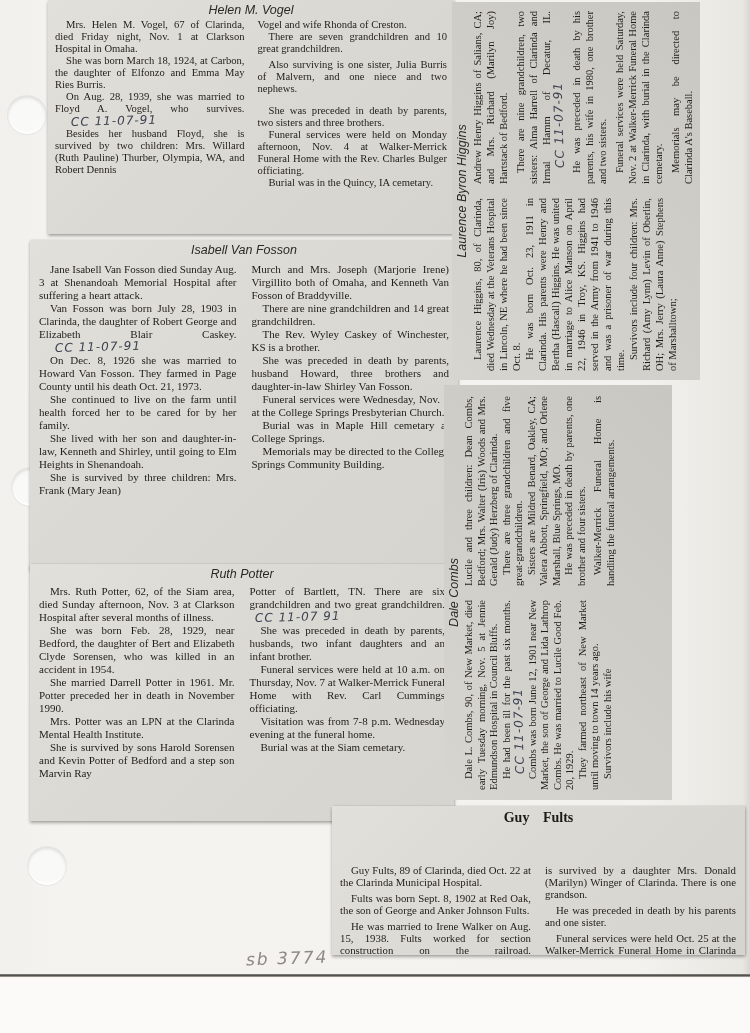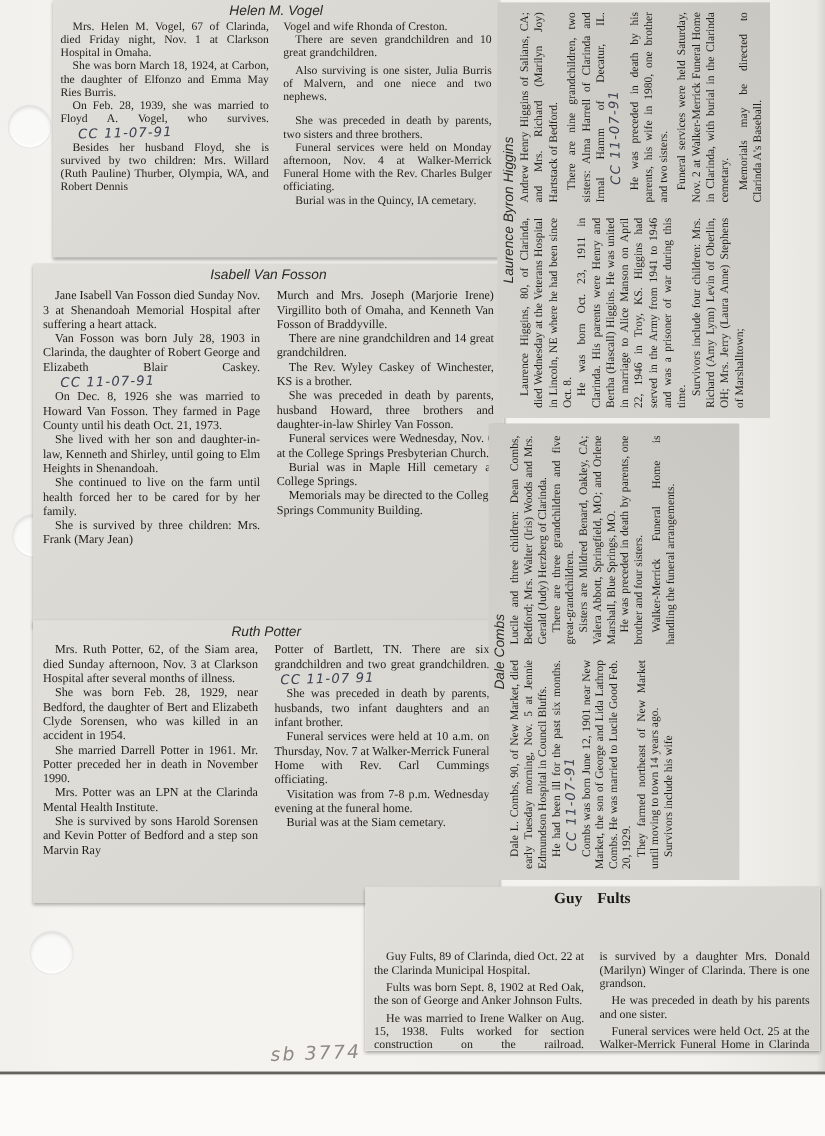--- a/index.html
+++ b/index.html
@@ -72,43 +72,43 @@
 <div class="hole" style="left:8px;top:96px;"></div>
 <div class="hole" style="left:12px;top:468px;"></div>
 <div class="hole" style="left:28px;top:847px;"></div>
 
 <div class="clip" id="clip-vogel">
   <div class="title-sans">Helen M. Vogel</div>
   <div class="cols">
     <div class="col">
       <p class="para"><span>Mrs. Helen M. Vogel, 67 of Clarinda, died Friday night, Nov. 1 at Clarkson Hospital in Omaha.</span></p>
       <p class="para"><span>She was born March 18, 1924, at Carbon, the daughter of Elfonzo and Emma May Ries Burris.</span></p>
-      <p class="para"><span>On Feb. 28, 1939, she was married to Floyd A. Vogel, who survives.</span><span class="hand">CC 11-07-91</span></p>
+      <p class="para"><span>On Aug. 28, 1939, she was married to Floyd A. Vogel, who survives.</span><span class="hand">CC 11-07-91</span></p>
       <p class="para"><span>Besides her husband Floyd, she is survived by two children: Mrs. Willard (Ruth Pauline) Thurber, Olympia, WA, and Robert Dennis</span></p>
     </div>
     <div class="col">
       <p class="para noind"><span>Vogel and wife Rhonda of Creston.</span></p>
       <p class="para"><span>There are seven grandchildren and 10 great grandchildren.</span></p>
       <p class="para gap-sm"><span>Also surviving is one sister, Julia Burris of Malvern, and one niece and two nephews.</span></p>
       <p class="para gap"><span>She was preceded in death by parents, two sisters and three brothers.</span></p>
       <p class="para"><span>Funeral services were held on Monday afternoon, Nov. 4 at Walker-Merrick Funeral Home with the Rev. Charles Bulger officiating.</span></p>
       <p class="para"><span>Burial was in the Quincy, IA cemetary.</span></p>
     </div>
   </div>
 </div>
 
 <div class="clip" id="clip-vanfosson">
   <div class="title-sans">Isabell Van Fosson</div>
   <div class="cols">
     <div class="col">
-      <p class="para"><span>Jane Isabell Van Fosson died Sunday Nov. 3 at Shenandoah Memorial Hospital after suffering a heart attack.</span></p>
+      <p class="para"><span>Jane Isabell Van Fosson died Sunday Aug. 3 at Shenandoah Memorial Hospital after suffering a heart attack.</span></p>
       <p class="para"><span>Van Fosson was born July 28, 1903 in Clarinda, the daughter of Robert George and Elizabeth Blair Caskey.</span><span class="hand">CC 11-07-91</span></p>
       <p class="para"><span>On Dec. 8, 1926 she was married to Howard Van Fosson. They farmed in Page County until his death Oct. 21, 1973.</span></p>
+      <p class="para"><span>She continued to live on the farm until health forced her to be cared for by her family.</span></p>
       <p class="para"><span>She lived with her son and daughter-in-law, Kenneth and Shirley, until going to Elm Heights in Shenandoah.</span></p>
-      <p class="para"><span>She continued to live on the farm until health forced her to be cared for by her family.</span></p>
       <p class="para"><span>She is survived by three children: Mrs. Frank (Mary Jean)</span></p>
     </div>
     <div class="col">
       <p class="para noind"><span>Murch and Mrs. Joseph (Marjorie Irene) Virgillito both of Omaha, and Kenneth Van Fosson of Braddyville.</span></p>
       <p class="para"><span>There are nine grandchildren and 14 great grandchildren.</span></p>
       <p class="para"><span>The Rev. Wyley Caskey of Winchester, KS is a brother.</span></p>
       <p class="para"><span>She was preceded in death by parents, husband Howard, three brothers and daughter-in-law Shirley Van Fosson.</span></p>
       <p class="para"><span>Funeral services were Wednesday, Nov. 6 at the College Springs Presbyterian Church.</span></p>
       <p class="para"><span>Burial was in Maple Hill cemetary at College Springs.</span></p>
       <p class="para"><span>Memorials may be directed to the College Springs Community Building.</span></p>

